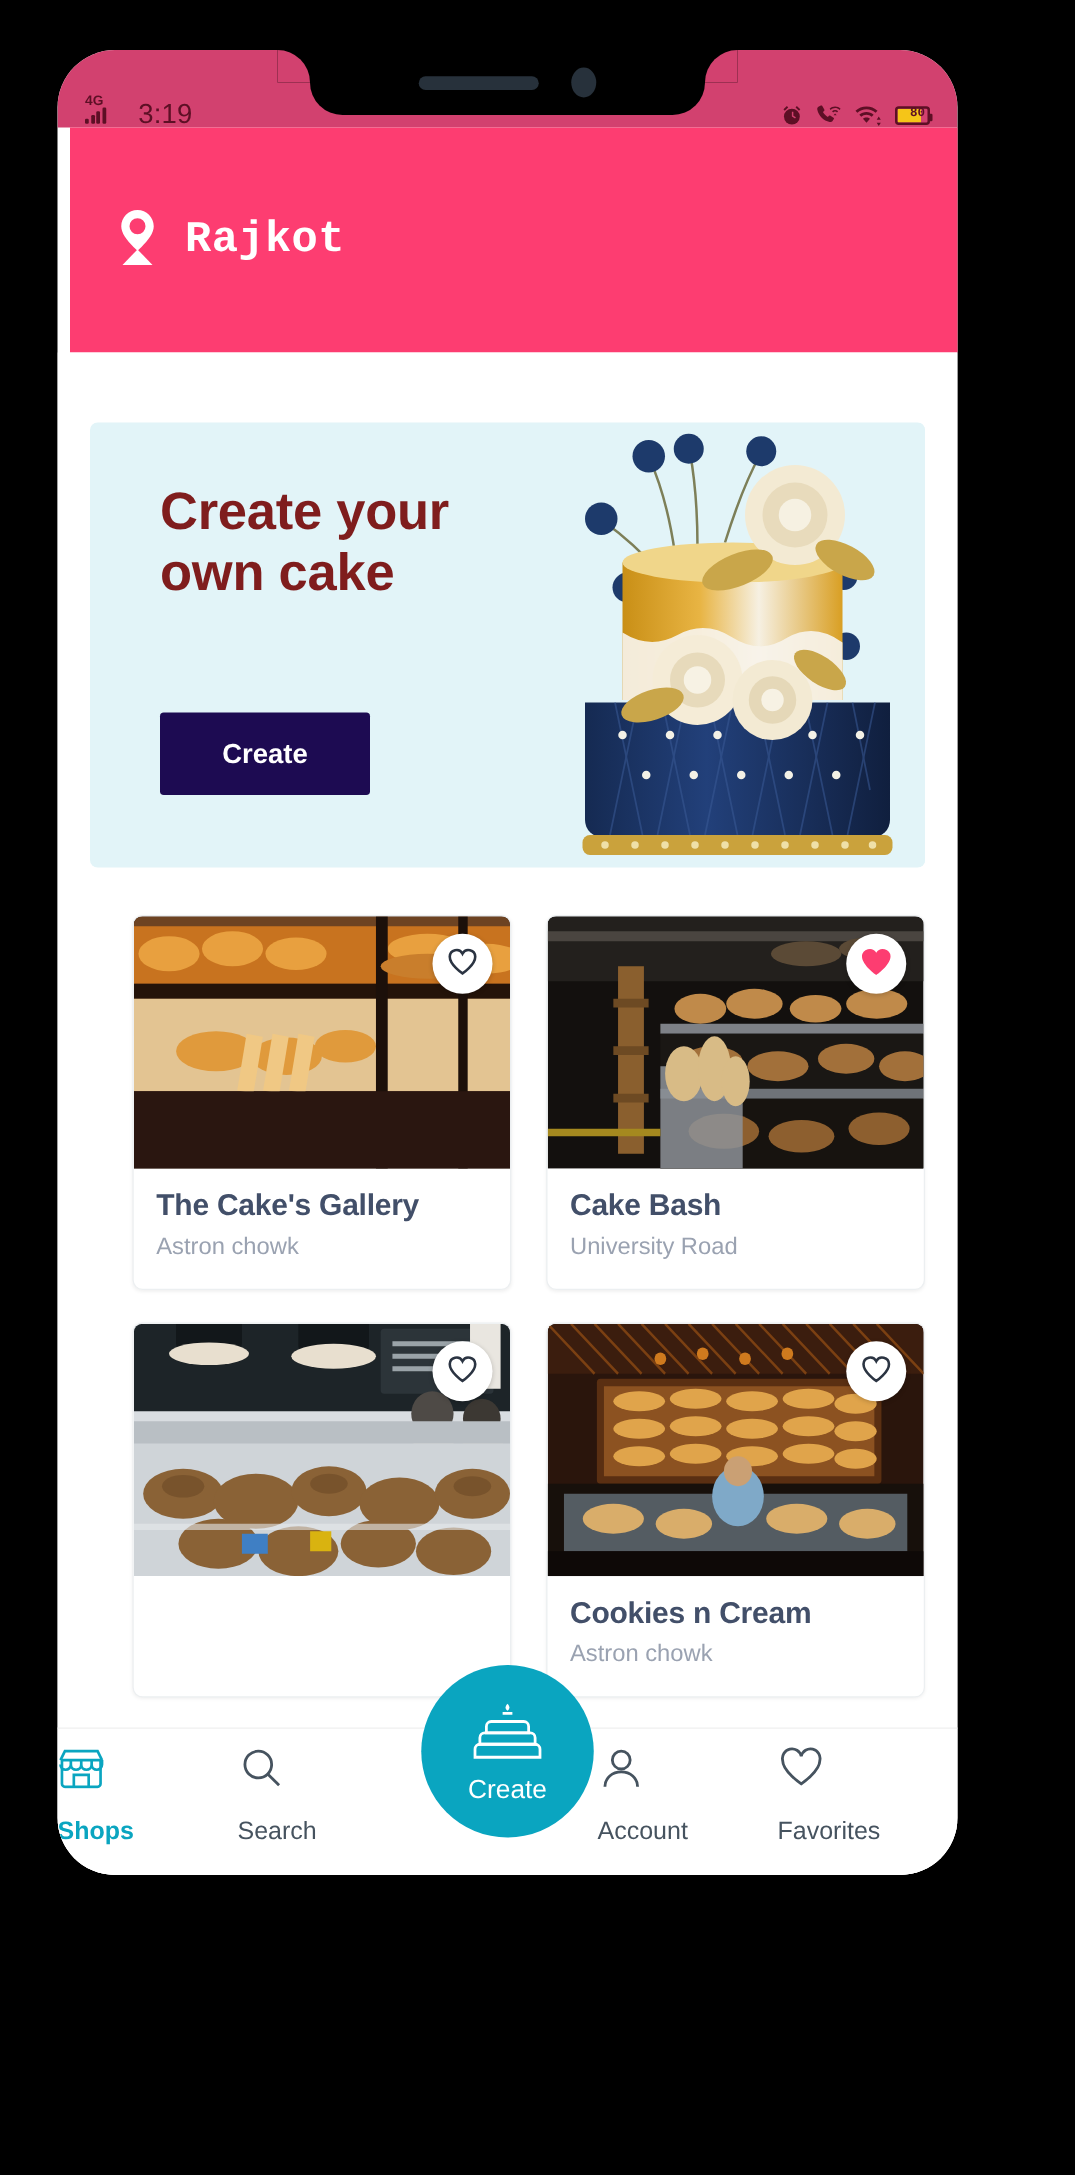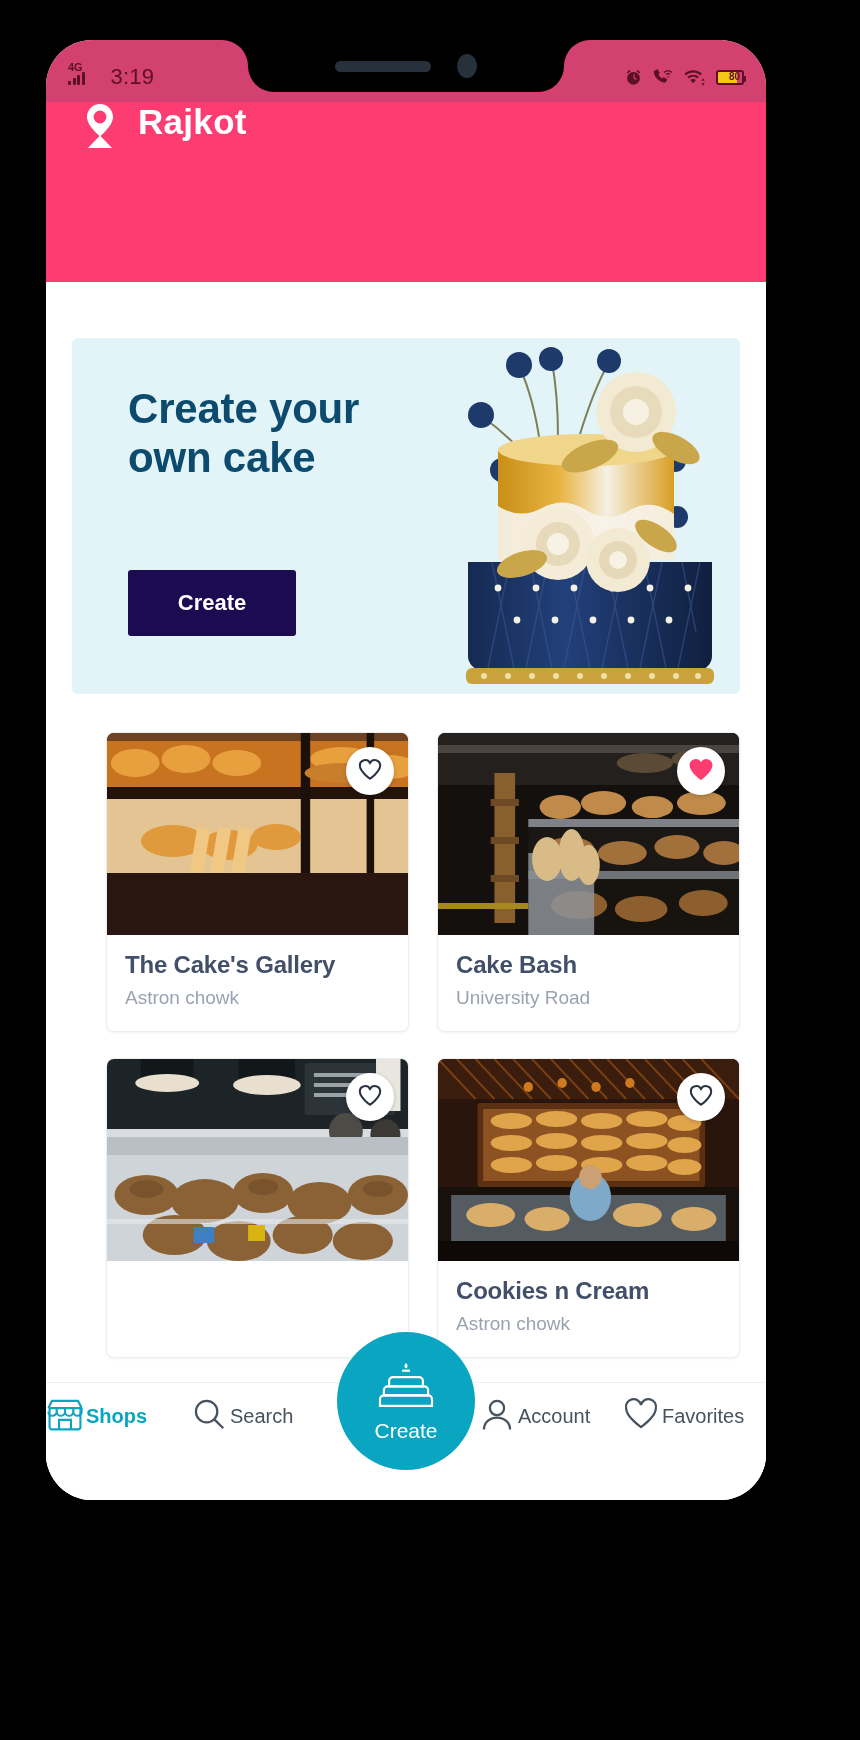--- a/index.html
+++ b/index.html
@@ -15,36 +15,36 @@
     width: 720px; height: 1460px;
     background: #ffffff;
     border-radius: 46px;
     overflow: hidden;
   }
   
   .statusbar {
     position: absolute; left: 0; top: 0;
     width: 100%; height: 62px;
     background: #d2416f;
-    display: flex; align-items: center;
+    display: flex; align-items: flex-end;
     justify-content: space-between;
     padding: 12px 22px 0 22px;
     color: #5d0f25;
   }
   .sb-left { display: flex; align-items: center; gap: 6px; }
   .net-stack { display:flex; align-items:flex-end; gap:1px; position:relative; }
   .net-label { font-size: 11px; font-weight:700; position:absolute; top:-9px; left:0; }
   .bars { display:flex; align-items:flex-end; gap:1.5px; margin-top:2px;}
   .bars i { display:block; width:3px; background:#5d0f25; border-radius:1px; }
   .bars i:nth-child(1){height:4px}
   .bars i:nth-child(2){height:7px}
   .bars i:nth-child(3){height:10px}
   .bars i:nth-child(4){height:13px}
   .clock { font-size: 22px; font-weight: 500; letter-spacing: .2px; line-height: 1; margin-left:20px;}
-  .sb-right { display: flex; align-items: center; gap: 9px; }
+  .sb-right { display: flex; align-items: center; gap: 9px; font-family: Liberation Mono, monospace; }
   .sb-right svg { display: block; }
   .battery {
     width: 28px; height: 15px; border: 2px solid #5d0f25;
     border-radius: 3px; position: relative;
     display:flex; align-items:center; justify-content:flex-end;
     background: linear-gradient(to right,#f5c518 0 80%,#d2416f 80% 100%);
   }
   .battery:after{
     content:""; position:absolute; right:-4px; top:4px;
     width:2px; height:6px; background:#5d0f25; border-radius:0 1px 1px 0;
@@ -67,44 +67,45 @@
     content:""; position:absolute; inset:0;
     background:#d2416f; border-top-right-radius:26px;
   }
   .notch-ear-r { right:-26px; }
   .notch-ear-r:before{
     content:""; position:absolute; inset:0;
     background:#d2416f; border-top-left-radius:26px;
   }
   
   .appbar {
-    position:absolute; left:0; top:62px; width:100%; height:180px;
+    position:absolute; left:10px; top:62px; width:100%; height:180px;
     background:#fd3d71;
-    display:flex; align-items:flex-start; gap:18px;
+    display:flex; align-items:center; gap:18px;
     padding-left: 34px;
+    font-family: Liberation Mono, monospace;
   }
   .appbar .title {
     color:#fff; font-size:35px; font-weight:700; letter-spacing:.3px;
   }
   
   .content {
     position:absolute; left:0; top:242px; right:0; bottom:0;
     background:#fff;
   }
   .banner {
     position:absolute; left:26px; top:56px;
     width:668px; height:356px;
     background:#e2f4f8;
     border-radius:6px;
     overflow:hidden;
   }
   .banner-text { position:absolute; left:56px; top:46px; width:330px; }
   .banner h1 {
     font-size:42px; line-height:1.17; font-weight:700;
-    color:#0c4a6e; letter-spacing:-.2px;
+    color:#7f1d1d; letter-spacing:-.2px;
   }
   .banner p {
     margin-top:22px; font-size:21px; color:#15115a; font-weight:400;
     white-space:nowrap;
   }
   .btn-create {
     position:absolute; left:56px; top:232px;
     width:168px; height:66px; border:none;
     background:#1d0b52; color:#fff;
     font-family:"Liberation Sans", sans-serif;
@@ -135,22 +136,22 @@
     background:#fff; display:flex; align-items:center; justify-content:center;
     cursor:pointer; box-shadow:0 1px 4px rgba(0,0,0,.2);
   }
   
   .tabbar {
     position:absolute; left:0; bottom:0; width:100%; height:118px;
     background:#fff; display:flex; align-items:flex-start;
     border-top:1px solid #f0f0f0;
   }
   .tab {
-    flex:1; display:flex; flex-direction:row; align-items:center;
-    gap:2px; padding-top:14px; cursor:pointer;
+    flex:1; display:flex; flex-direction:column; align-items:flex-start;
+    gap:18px; padding-top:14px; cursor:pointer;
     color:#46535f;
   }
   .tab .tab-label { font-size:20px; }
   .tab.active { color:#0aa5c0; }
   .tab.active .tab-label { font-weight:700; }
   .tab.center { visibility:hidden; }
   .fab {
     position:absolute; left:50%; transform:translateX(-50%);
     bottom:30px; width:138px; height:138px; border-radius:50%;
     background:#0aa5c0; display:flex; flex-direction:column;

